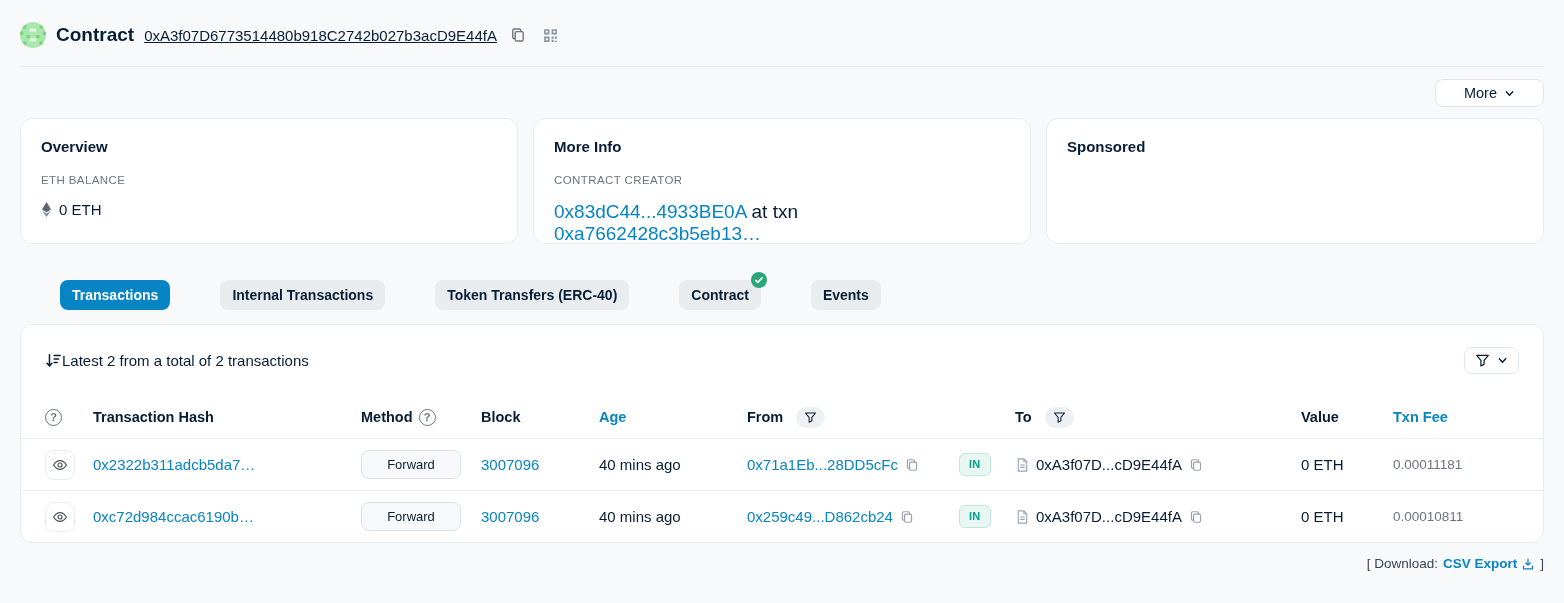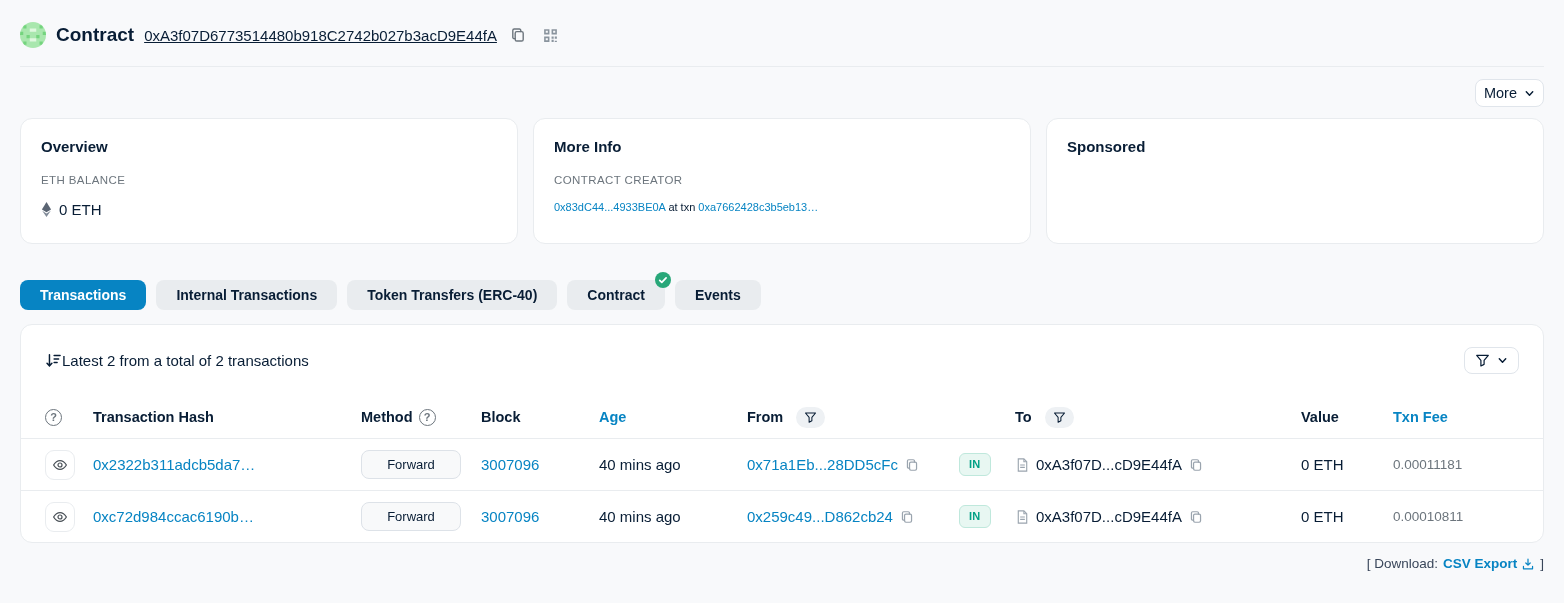--- a/index.html
+++ b/index.html
@@ -19,42 +19,42 @@
   .page-title { font-size:19px; font-weight:700; }
   .addr { font-size:15px; color:#081d35;text-decoration:underline; }
   .icon-btn { background:none; border:none; cursor:pointer; display:inline-flex; align-items:center; justify-content:center; padding:3px; color:#6c757d; }
   .divider { border:none; border-top:1px solid #e9ecef; }
 
   
   .more-row { display:flex; justify-content:flex-end; padding:12px 0 11px; }
   .btn-white {
     display:inline-flex; align-items:center; gap:7px;
     background:#fff; border:1px solid #e0e5eb; border-radius:8px;
-    padding:5px 8px; font-size:14.5px; color:#081d35; cursor:pointer;
+    padding:5px 28px; font-size:14.5px; color:#081d35; cursor:pointer;
     font-family:inherit;
   }
 
   
   .cards { display:flex; gap:15px; }
   .card {
     flex:1 1 0; background:#fff; border:1px solid #e9ecef; border-radius:12px;
     padding:19px 20px; height:126px;
   }
   .card-title { font-size:15px; font-weight:700; margin-bottom:19px; }
   .mini-label { font-size:11.5px; color:#6c757d; letter-spacing:.4px; margin-bottom:15px; font-weight:400; }
   .balance-line { display:flex; align-items:center; gap:7px; font-size:15px; }
   .link { color:#0784c3; text-decoration:none; cursor:pointer; }
-  .creator-line { font-size:11px; color:#081d35; }
+  .creator-line { font-size:19px; color:#081d35; }
 
   
   .tabs { display:flex; gap:10px; margin:36px 0 14px; }
   .tab {
     position:relative; border:none; cursor:pointer; border-radius:8px;
     background:#e9ecef; color:#081d35; font-weight:600; font-size:14px;
-    padding:7px 20px; font-family:inherit; line-height:16px;
+    padding:7px 12px; font-family:inherit; line-height:16px;margin-left:40px;
   }
   .tab.active { background:#0784c3; color:#fff; }
   .tab .verified-badge { position:absolute; top:-8px; right:-6px; }
 
   
   .table-card { background:#fff; border:1px solid #e9ecef; border-radius:12px; overflow:hidden; }
   .summary-row { display:flex; align-items:center; justify-content:space-between; padding:22px 24px; }
   .summary-left { display:flex; align-items:center; font-size:15px; }
   .filter-btn { padding:5px 10px; }
 

